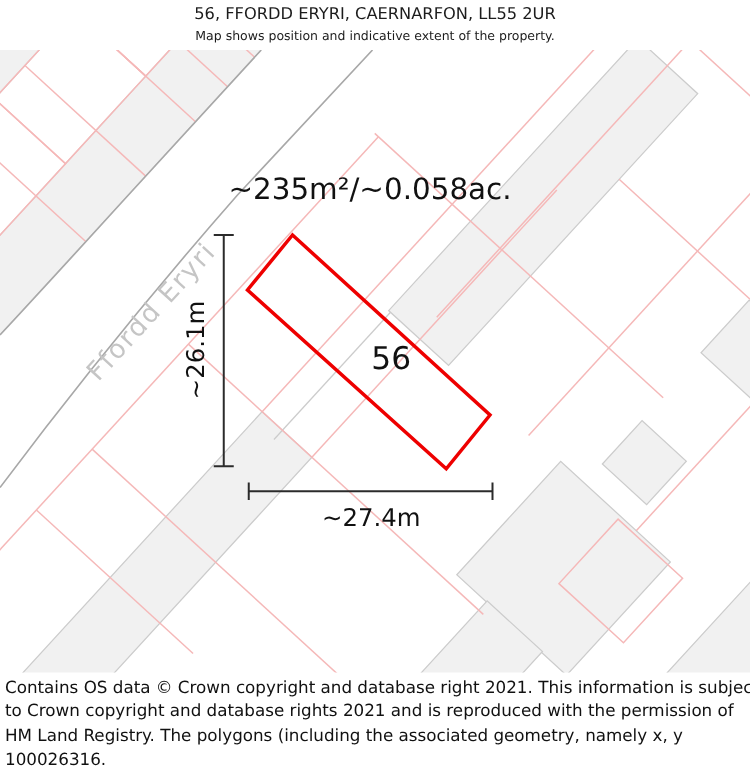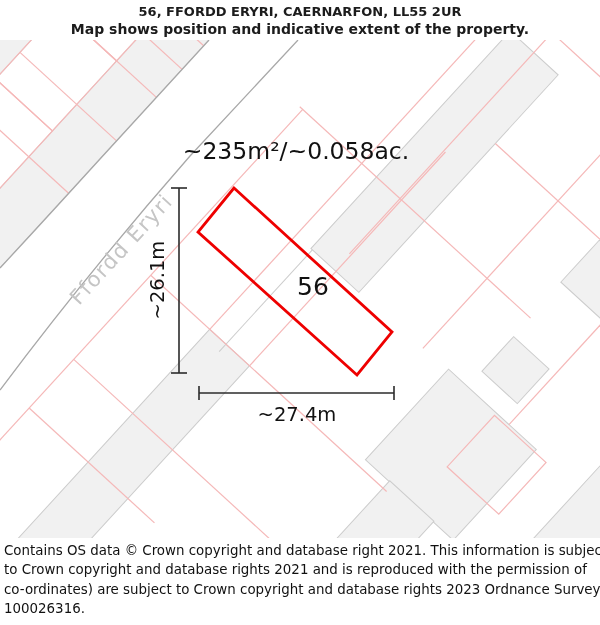--- a/index.html
+++ b/index.html
@@ -1,19 +1,19 @@
 <!DOCTYPE html>
 <html><head>
 <meta charset="utf-8">
 <style>
   html,body{margin:0;padding:0;background:#ffffff;}
   body{width:600px;height:625px;overflow:hidden;font-family:"DejaVu Sans","Liberation Sans",sans-serif;}
-  .header{height:40px;text-align:center;padding-top:3px;box-sizing:border-box;background:#ffffff;font-weight:bold;}
+  .header{height:40px;text-align:center;padding-top:3px;box-sizing:border-box;background:#ffffff;}
   .header .t1{font-size:13px;color:#1c1c1c;line-height:18px;}
-  .header .t2{font-size:14px;color:#1c1c1c;line-height:17px;}
+  .header .t2{font-size:10px;color:#1c1c1c;line-height:17px;}
   .mapwrap{width:600px;height:498px;position:relative;background:#ffffff;}
   svg{display:block;}
   .footer{padding:3px 4px 0 4px;background:#ffffff;}
   .footer .fline{font-size:13.4px;color:#111111;line-height:19.3px;white-space:nowrap;}
 </style>
 </head>
 <body>
 
 <div class="header">
   <div class="t1">56, FFORDD ERYRI, CAERNARFON, LL55 2UR</div>
@@ -89,15 +89,15 @@
     <line x1="199" y1="346" x2="199" y2="360"></line>
     <line x1="394" y1="346" x2="394" y2="360"></line>
   </g>
   <text x="297" y="381" text-anchor="middle" font-size="19.5" fill="#111111">~27.4m</text>
 </svg>
 </div>
 
 <div class="footer">
   <div class="fline">Contains OS data © Crown copyright and database right 2021. This information is subject</div>
   <div class="fline">to Crown copyright and database rights 2021 and is reproduced with the permission of</div>
-  <div class="fline">co-ordinates) are subject to Crown copyright and database rights 2023 Ordnance Survey</div>
+  <div class="fline">HM Land Registry. The polygons (including the associated geometry, namely x, y</div>
   <div class="fline">100026316.</div>
 </div>
 
 </body></html>

